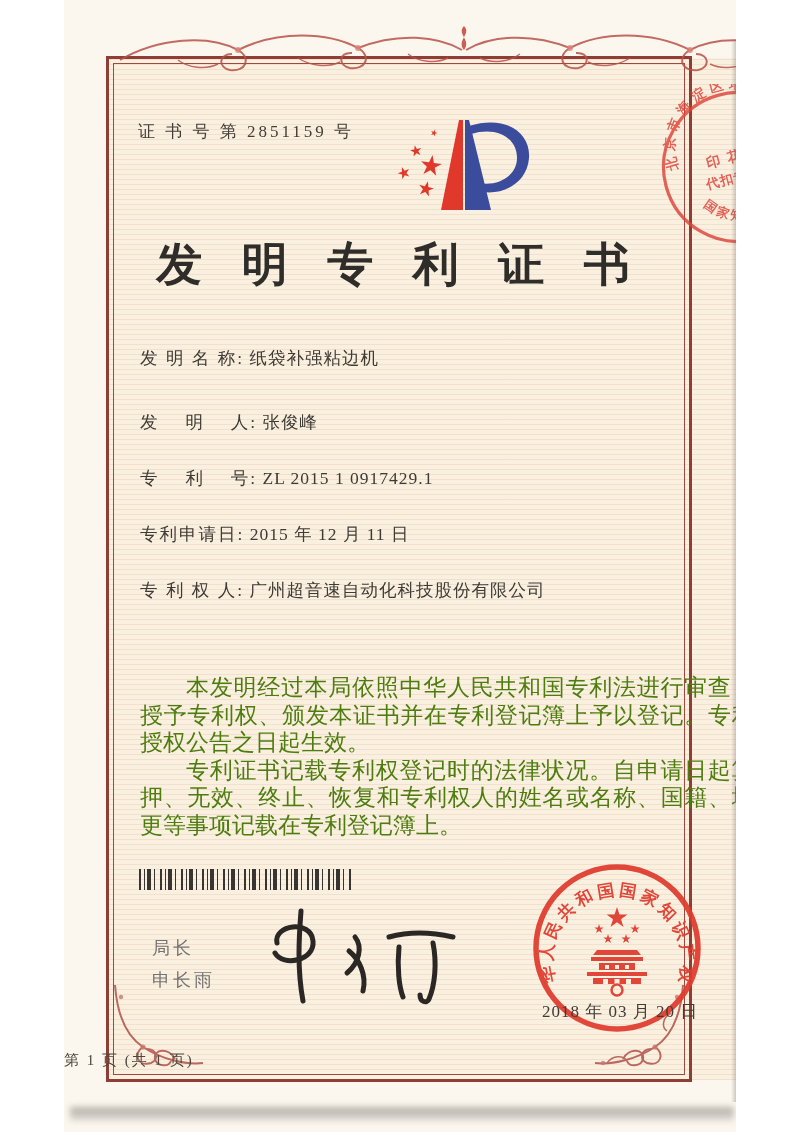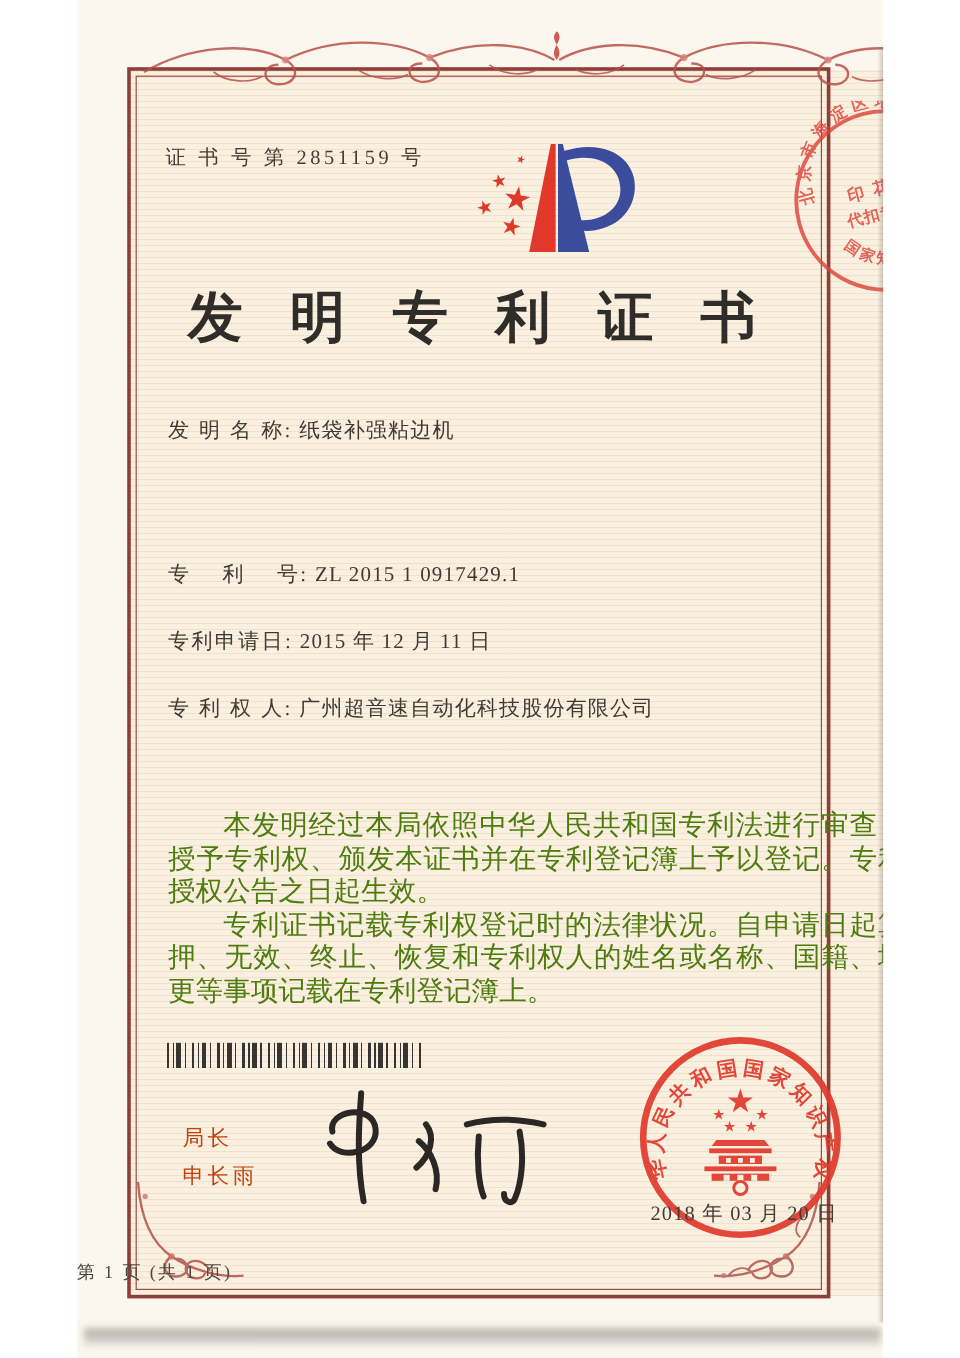--- a/index.html
+++ b/index.html
@@ -31,21 +31,21 @@
   .field .lab{letter-spacing:2px;}
   .body-text{left:76px;top:674px;width:662px;font-size:23px;line-height:27.5px;
     color:#4d7c0f;text-align:justify;}
   .body-text p{margin:0;text-indent:2em;}
   .barcode{left:75px;top:869px;width:213px;height:21px;opacity:.88;
     background:repeating-linear-gradient(90deg,
       #1d1c1b 0px,#1d1c1b 2px, rgba(0,0,0,0) 2px, rgba(0,0,0,0) 5px,
       #1d1c1b 5px,#1d1c1b 6px, rgba(0,0,0,0) 6px, rgba(0,0,0,0) 8px,
       #1d1c1b 8px,#1d1c1b 12px, rgba(0,0,0,0) 12px, rgba(0,0,0,0) 15px,
       #1d1c1b 15px,#1d1c1b 16px, rgba(0,0,0,0) 16px, rgba(0,0,0,0) 21px);}
-  .signer{left:88px;font-size:18px;letter-spacing:3px;color:#c2410c;}
+  .signer{left:88px;font-size:18px;letter-spacing:3px;color:#737373;}
   .signature{left:195px;top:903px;}
   .seal{position:absolute;z-index:3;}
   .issue-date{left:478px;top:1000px;z-index:4;font-size:17px;letter-spacing:1px;color:#403b35;}
   .page-footer{left:0;right:14px;top:1051px;text-align:left;font-size:15px;
     letter-spacing:2px;color:#4c463f;}
   .shadow-bottom{position:absolute;left:6px;right:2px;top:1107px;height:14px;z-index:5;
     background:linear-gradient(180deg,#97918b,#d9d5d0);filter:blur(3px);opacity:.75;}
   .shadow-right{position:absolute;right:0;top:40px;bottom:30px;width:5px;z-index:5;
     background:linear-gradient(90deg,rgba(0,0,0,0),rgba(120,112,105,.35));}
   svg text{font-family:"Liberation Serif","DejaVu Serif",serif;}
@@ -149,20 +149,24 @@
       </g>
     </g>
   </svg>
 
   <div class="content field" style="top:346px;">
     <span class="lab">发 明 名 称:</span>
     <span class="val">纸袋补强粘边机</span>
   </div>
 
   <div class="content title">发 明 专 利 证 书</div>
+  <div class="content field" style="top:410px;">
+    <span class="lab">发　 明　 人:</span>
+    <span class="val">张俊峰</span>
+  </div>
   <div class="content field" style="top:466px;">
     <span class="lab">专　 利　 号:</span>
     <span class="val">ZL 2015 1 0917429.1</span>
   </div>
   <div class="content field" style="top:522px;">
     <span class="lab">专利申请日:</span>
     <span class="val">2015 年 12 月 11 日</span>
   </div>
   <div class="content field" style="top:578px;text-align:right;">
     <span class="lab">专 利 权 人:</span>

